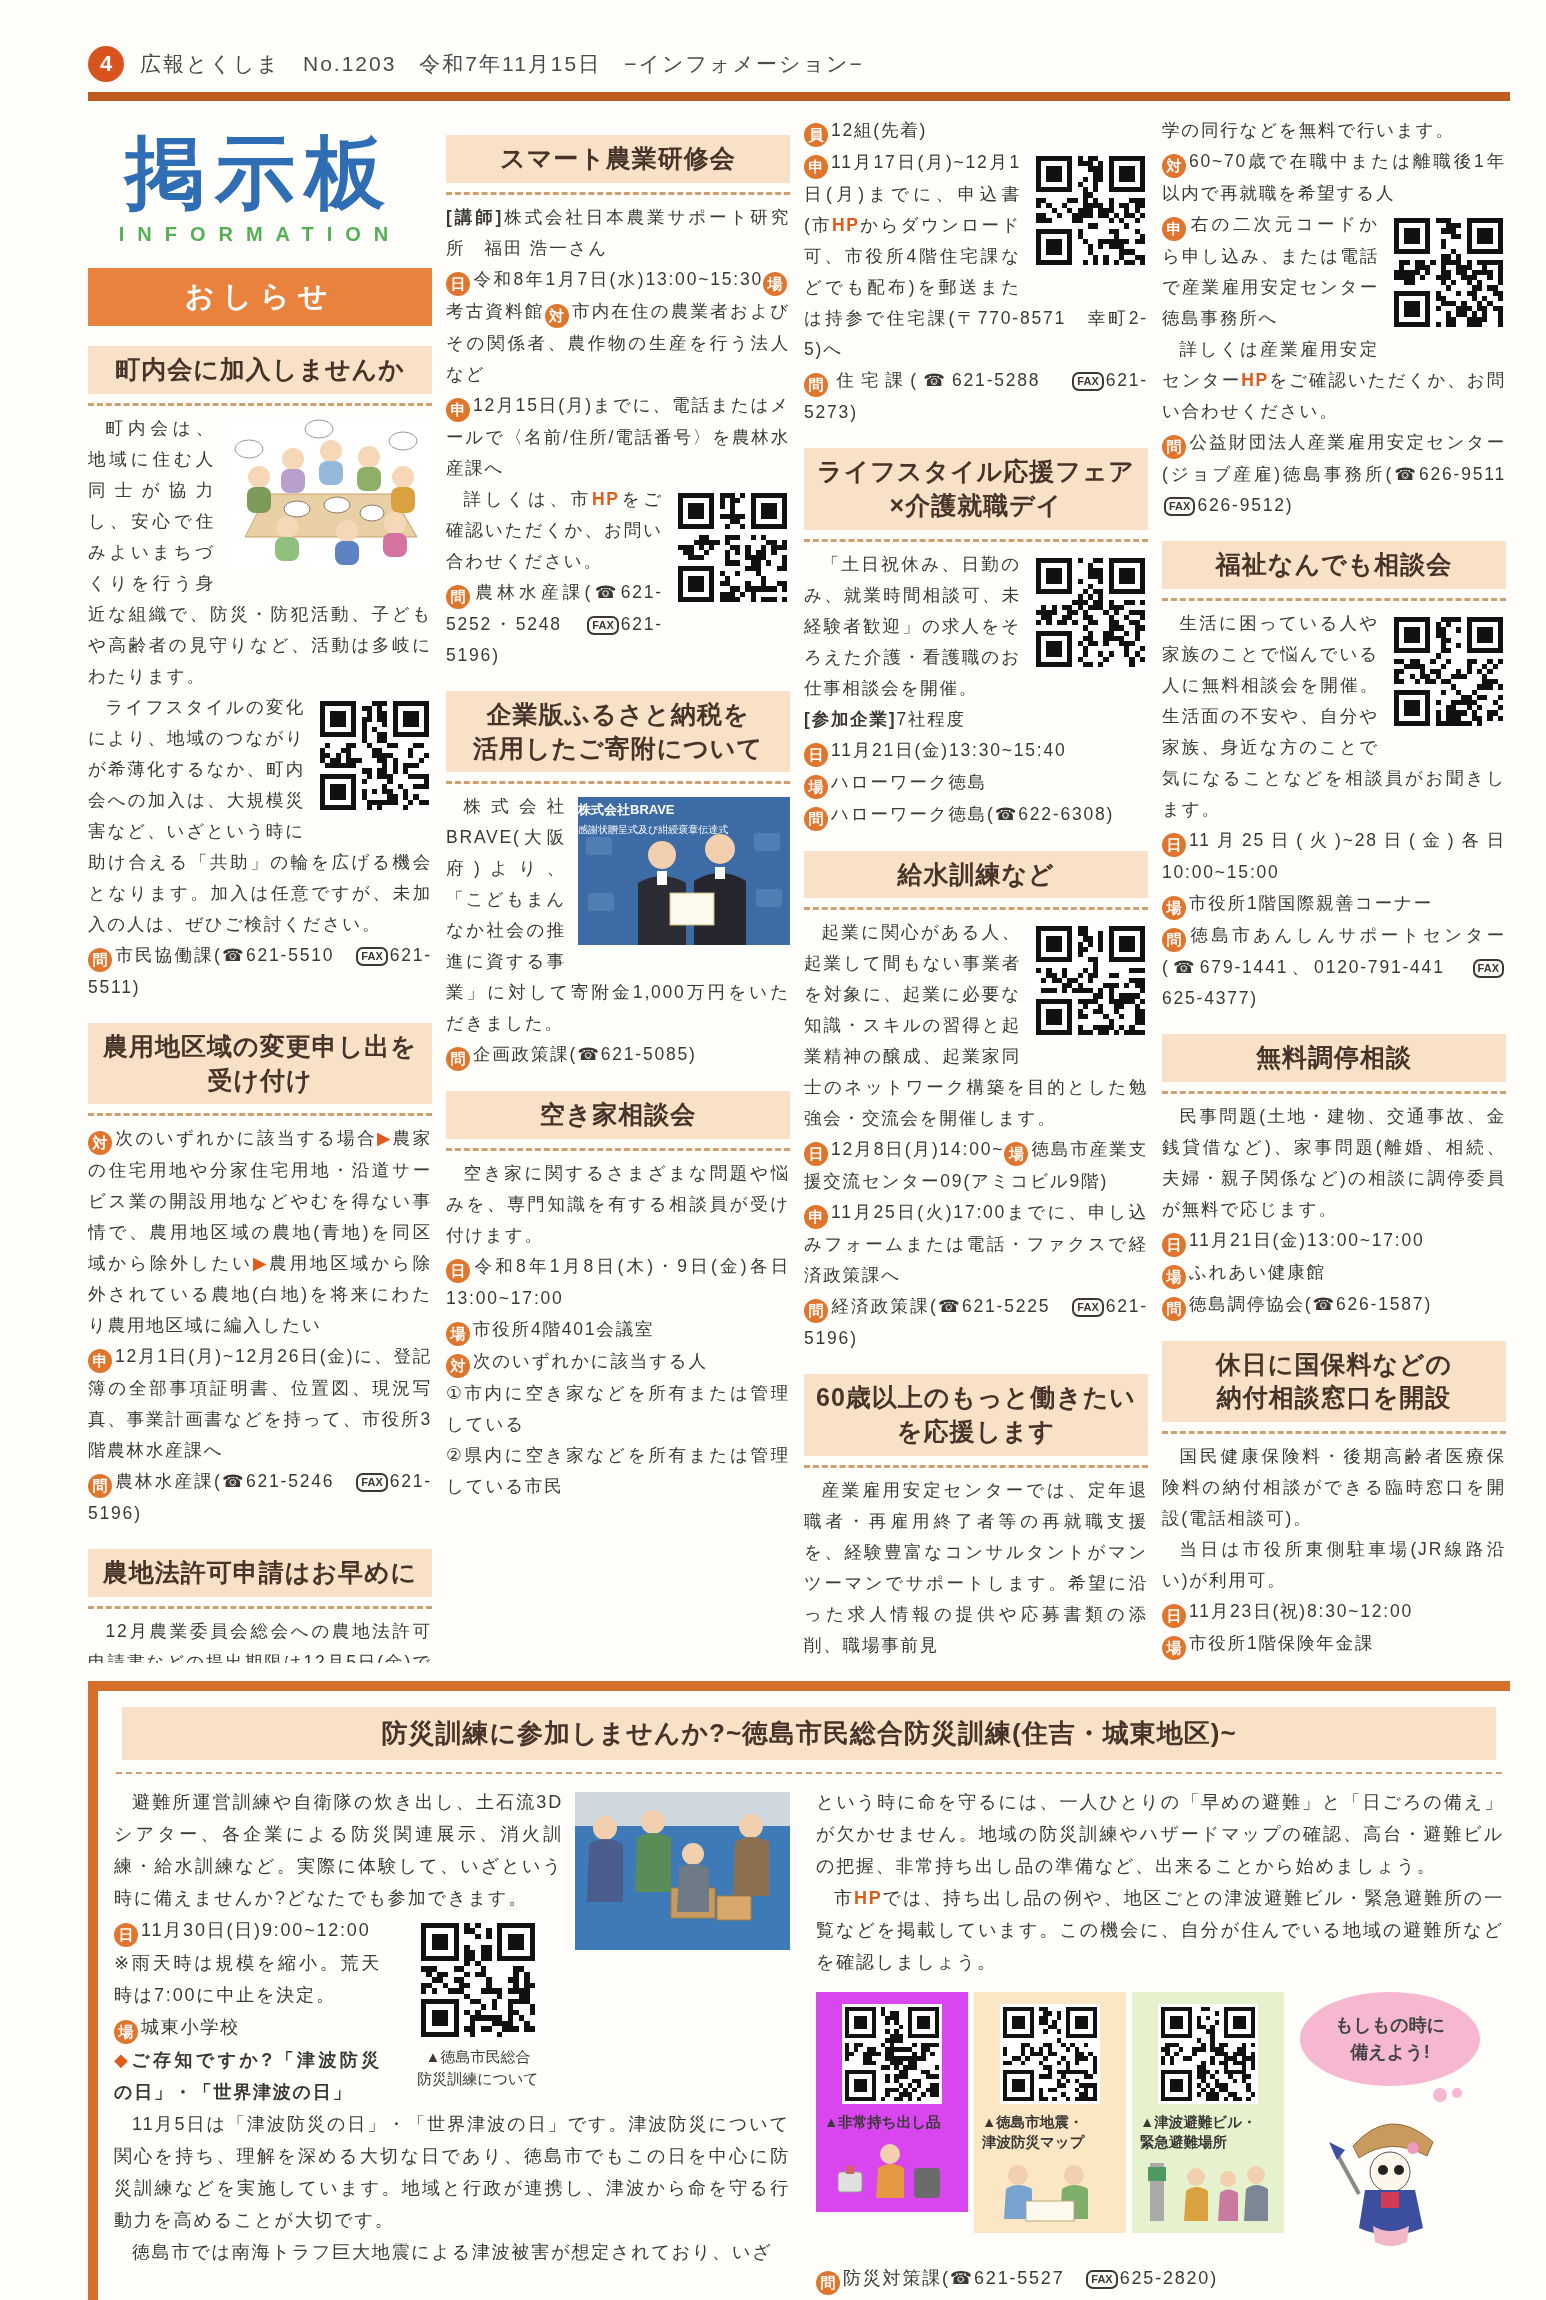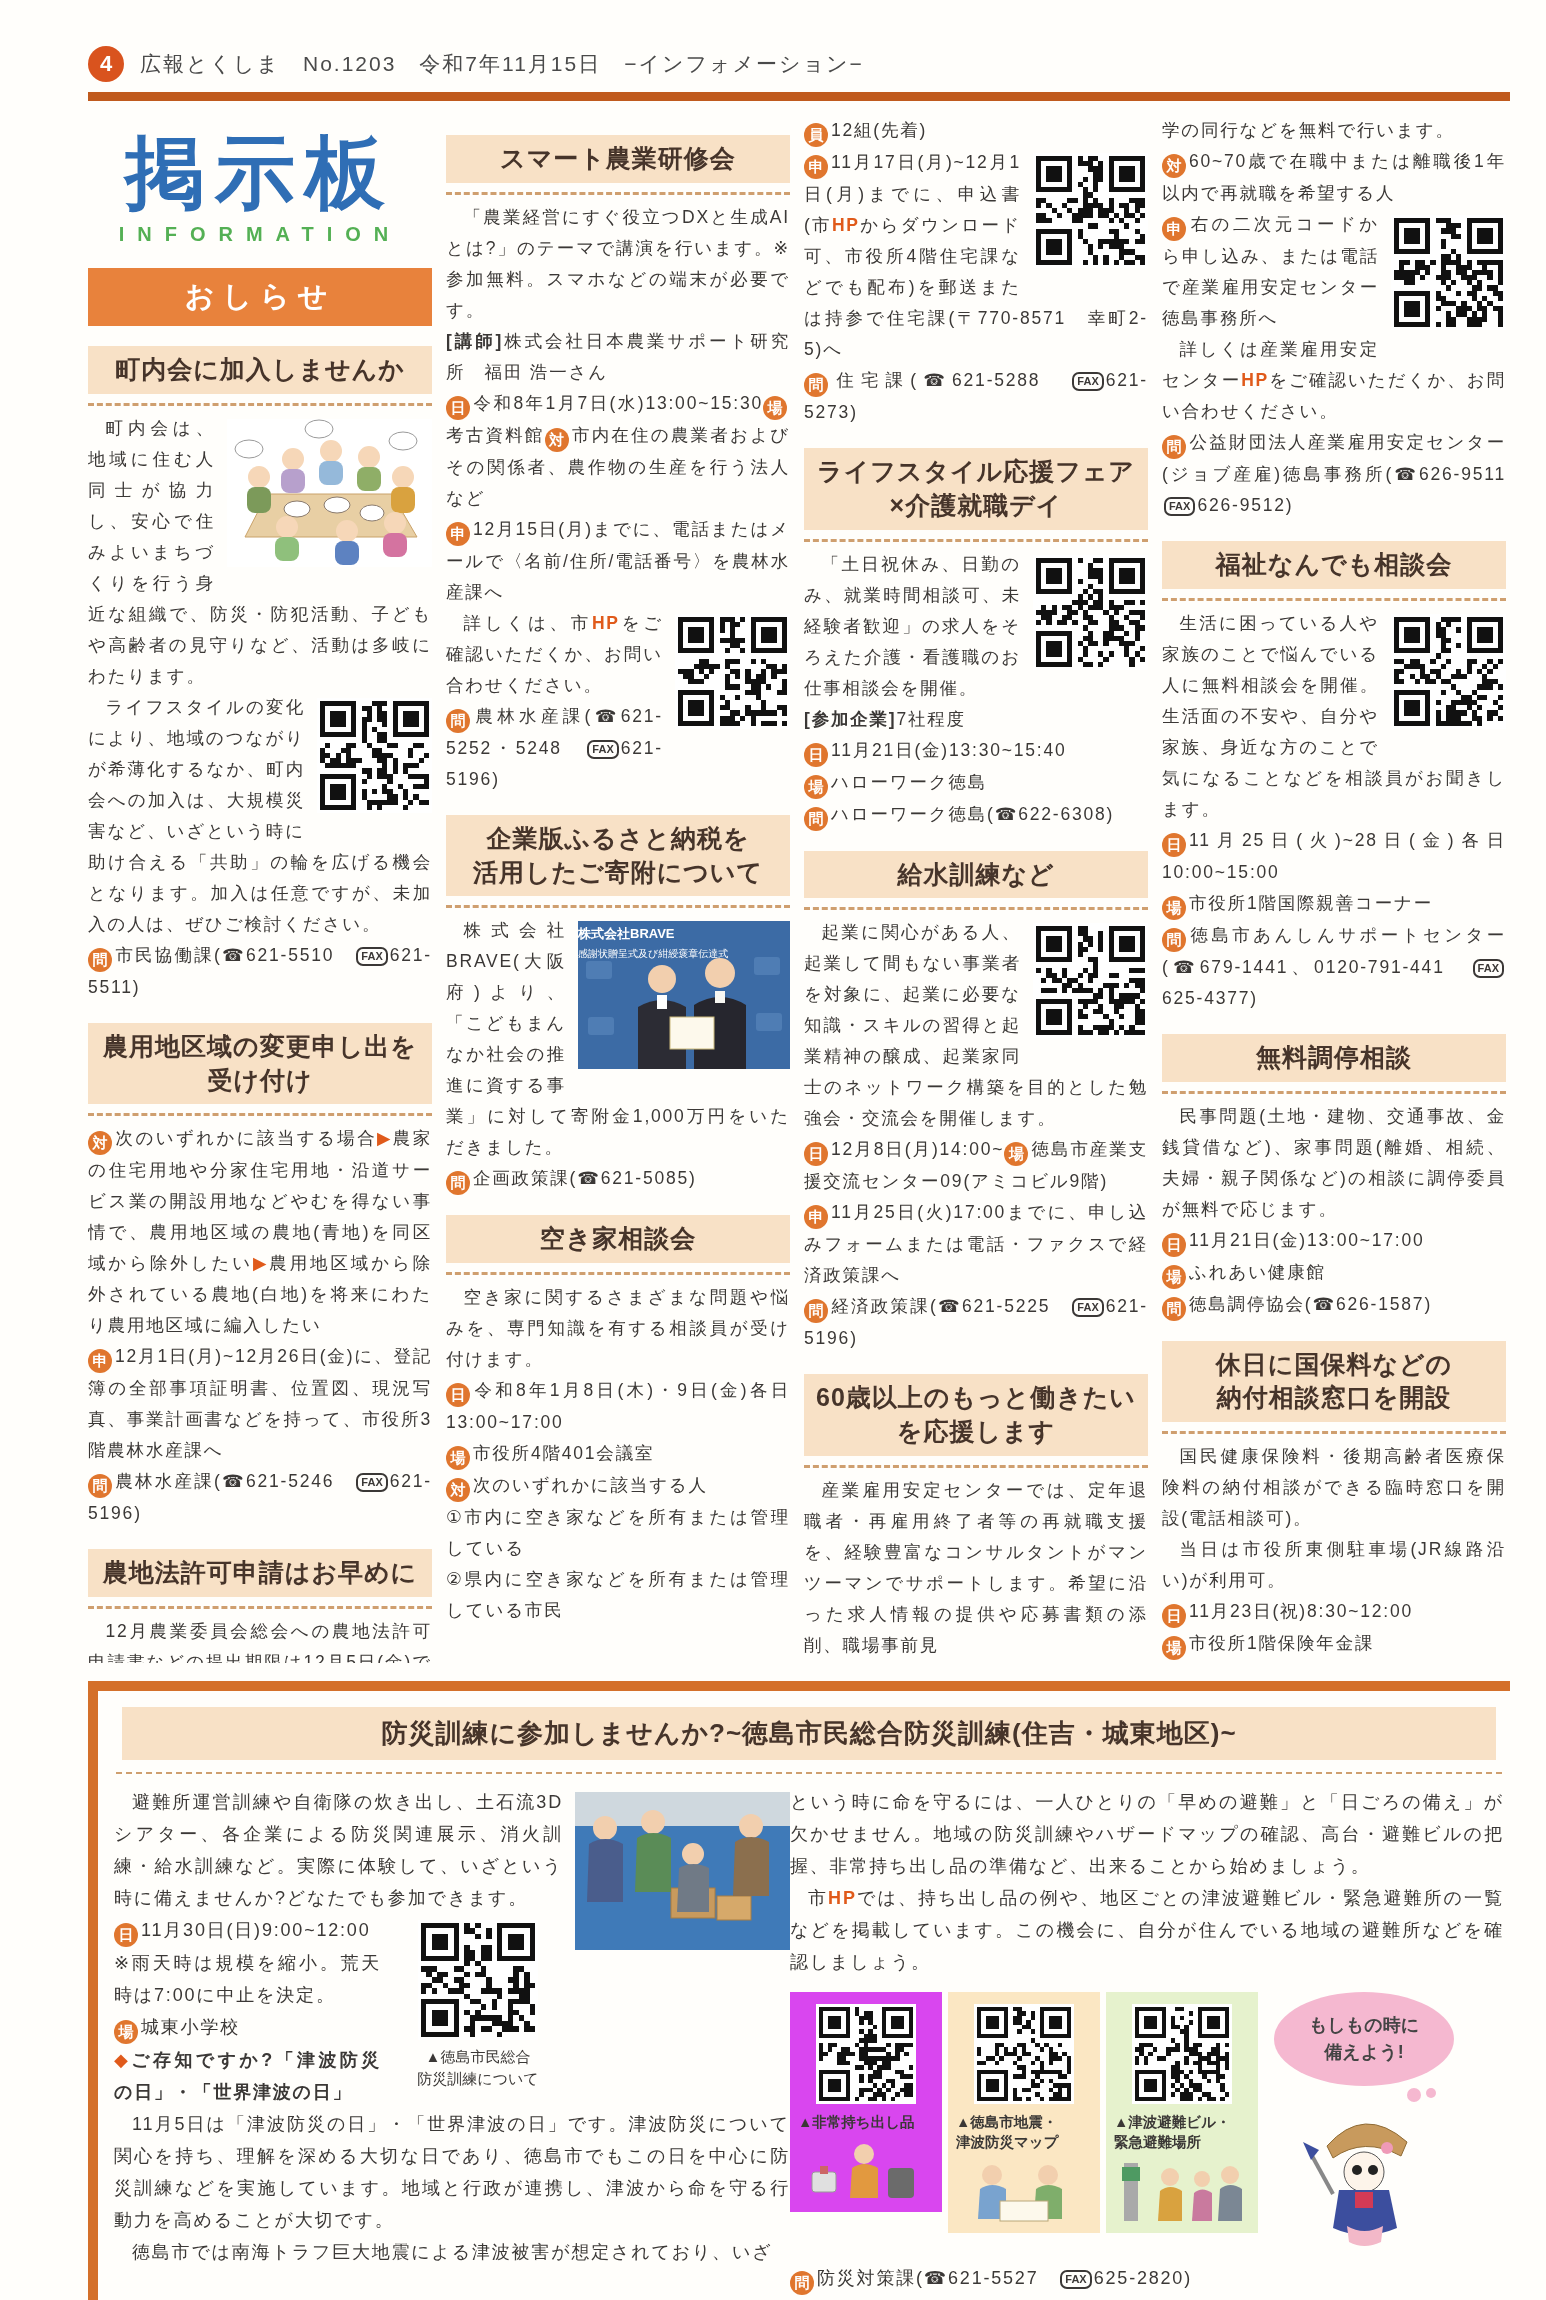--- a/index.html
+++ b/index.html
@@ -54,21 +54,21 @@
   .cap2 { font-size:10px; }
   .photo-brave svg { position:absolute; left:0; top:0; z-index:1; }
   .photo-drill { width:215px; height:158px; }
 
   
   .bosai { margin:18px 36px 0 88px; border-top:10px solid #d4702a; border-left:10px solid #d4702a;
            padding:12px 6px 14px 16px; }
   .bosai-title { background:#f8e1c6; margin:4px 8px; padding:9px 0; text-align:center;
                  font-size:26px; font-weight:bold; color:#46342a; letter-spacing:1px; }
   .bosai-dash { border-top:2px dashed #cf9f6f; margin:12px 2px 12px; }
-  .bosai-cols { display:flex; }
+  .bosai-cols { display:flex; gap:26px; }
   .bosai-left { width:676px; flex:none; }
   .bosai-right { flex:1; min-width:0; }
   .bosai .para { font-size:18px; line-height:32px; }
   .qrbox { width:170px; text-align:center; }
   .qrbox .qr { margin:0 auto; width:120px; height:120px; }
   .qrcap { font-size:15px; line-height:1.45; margin-top:6px; white-space:pre-line; letter-spacing:0; }
 
   .panel-row { display:flex; gap:6px; margin-top:14px; align-items:flex-start; }
   .panel { width:152px; flex:none; padding:12px 8px 8px; }
   .panel .qr { width:100px; height:100px; margin:0 auto; }
@@ -298,21 +298,20 @@
       <div class="pgroup">
           <p class="para ind"><span>12月農業委員会総会への農地法許可申請書などの提出期限は12月5日(金)です。</span></p>
         </div>
     </div>
 
     <div class="col">
 
       <div class="article-title">スマート農業研修会</div>
       <div class="dash"></div>
       <div class="pgroup">
-          <p class="para ind"><span>「農業経営にすぐ役立つDXと生成AIとは?」のテーマで講演を行います。※参加無料。スマホなどの端末が必要です。</span></p>
           <p class="para"><span class="bold">[講師]</span><span>株式会社日本農業サポート研究所　福田 浩一さん</span></p>
           <p class="para"><span class="badge">日</span><span>令和8年1月7日(水)13:00~15:30</span><span class="badge">場</span><span>考古資料館</span><span class="badge">対</span><span>市内在住の農業者およびその関係者、農作物の生産を行う法人など</span></p>
           <p class="para"><span class="badge">申</span><span>12月15日(月)までに、電話またはメールで〈名前/住所/電話番号〉を農林水産課へ</span></p>
         </div>
       <div class="pgroup">
         <div class="fr qr">
             <svg viewBox="0 0 21 21" shape-rendering="crispEdges" xmlns="http://www.w3.org/2000/svg">
               <rect width="21" height="21" fill="#fff"></rect>
               <rect x="8" y="0" width="1" height="1" fill="#111"></rect>
               <rect x="9" y="0" width="1" height="1" fill="#111"></rect>

